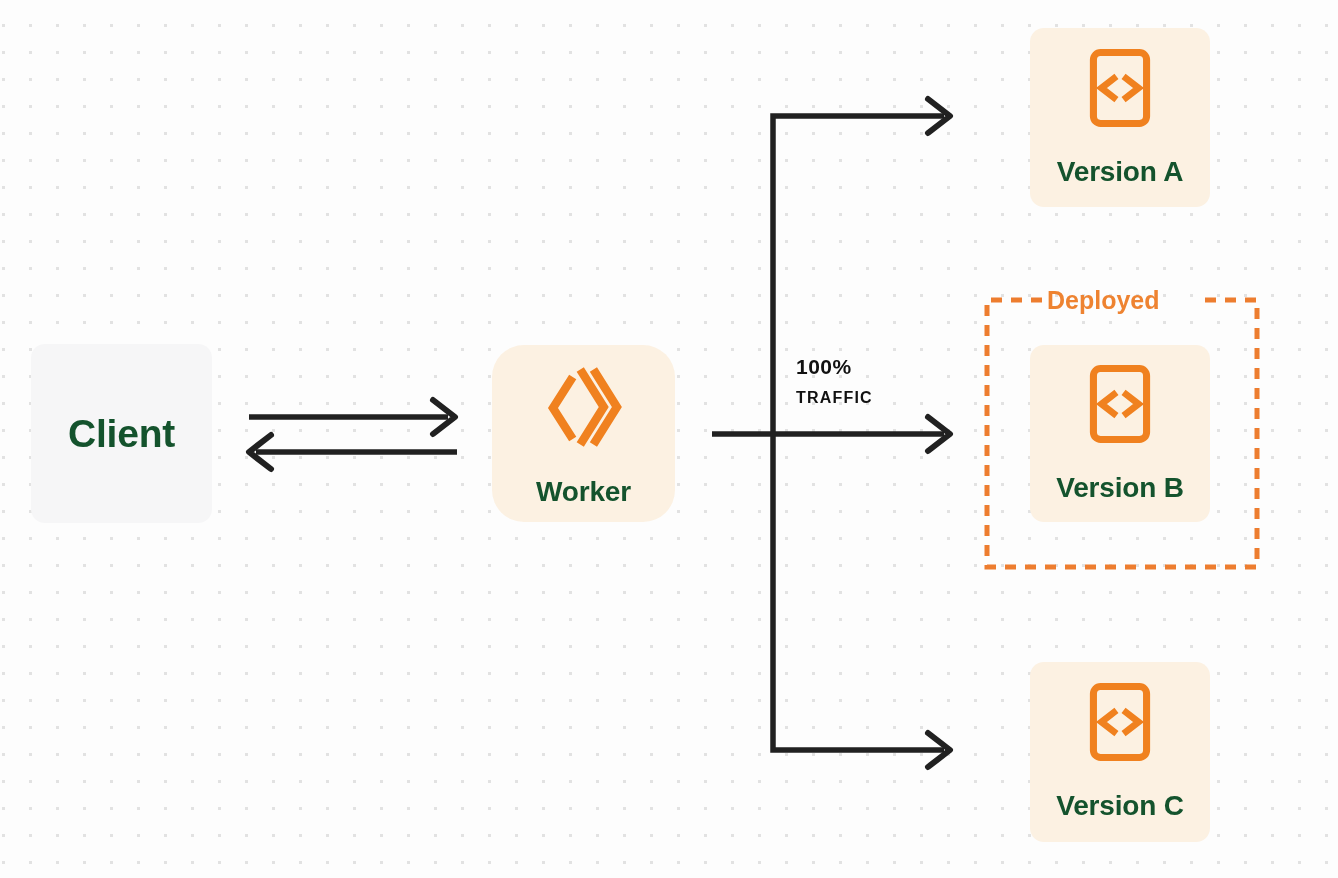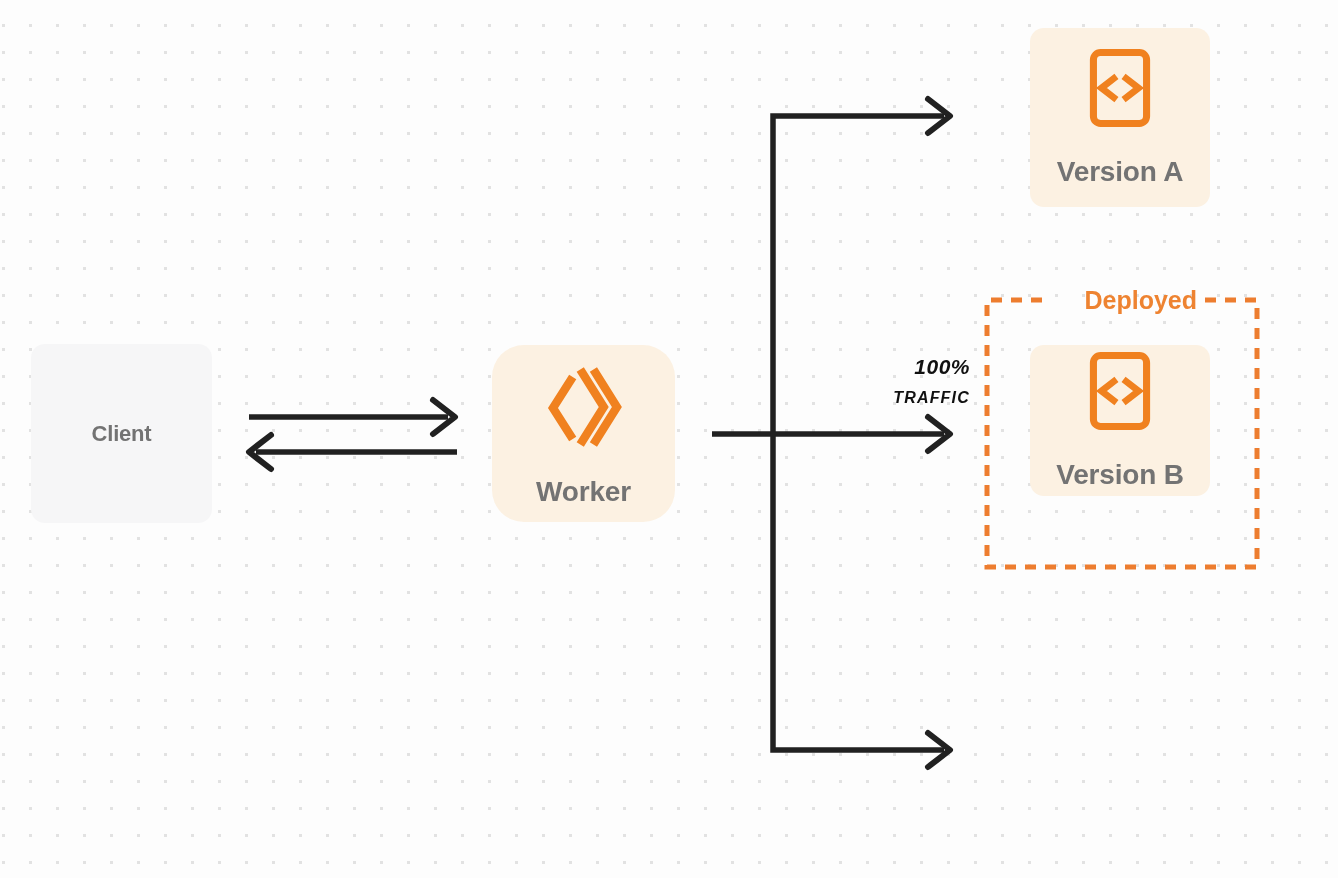--- a/index.html
+++ b/index.html
@@ -29,52 +29,51 @@
     display: flex;
     flex-direction: column;
     align-items: center;
     justify-content: center;
   }
   .node-gray { background: #f6f6f7; }
   .node-cream { background: #fcf1e2; }
   .node-label {
     font-size: 28px;
     font-weight: 700;
-    color: #737373;
+    color: #14532d;
     letter-spacing: -0.2px;
     white-space: nowrap;
   }
-  .client-box .node-label { font-size: 22px; }
+  .client-box .node-label { font-size: 39px; }
   .icon-wrap {
     display: flex;
     align-items: center;
     justify-content: center;
   }
   .worker-box .icon-wrap { margin-bottom: 22px; }
   .version-box .icon-wrap { margin-bottom: 28px; }
   .deployed-label {
     position: absolute;
     left: 1047px;
     top: 286px;
     width: 150px;
-    text-align: right;
+    text-align: left;
     font-size: 25px;
     font-weight: 700;
     color: #ee8331;
     white-space: nowrap;
   }
   .traffic-label {
     position: absolute;
-    left: 820px;
+    left: 796px;
     top: 352px;
     width: 150px;
-    text-align: right;
+    text-align: left;
     color: #111111;
     font-weight: 700;
-    font-style: italic;
   }
   .traffic-line1 {
     font-size: 21px;
     line-height: 30px;
     letter-spacing: 0.5px;
   }
   .traffic-line2 {
     font-size: 16px;
     line-height: 32px;
     letter-spacing: 1.2px;
@@ -127,31 +126,41 @@
     <div class="icon-wrap">
       <svg width="62" height="80" viewBox="0 0 70 90" fill="none" stroke="#f0811f" stroke-linejoin="miter">
         <rect x="5" y="5" width="60" height="80" rx="8" stroke-width="8"></rect>
         <path d="M 31 32 L 14 45 L 31 58" stroke-width="7.5"></path>
         <path d="M 39 32 L 56 45 L 39 58" stroke-width="7.5"></path>
       </svg>
     </div>
     <div class="node-label">Version A</div>
   </div>
 
-  <div class="node node-cream version-box" style="left:1030px; top:345px; width:180px; height:151px;">
+  <div class="node node-cream version-box" style="left:1030px; top:345px; width:180px; height:177px;">
     <div class="icon-wrap">
       <svg width="62" height="80" viewBox="0 0 70 90" fill="none" stroke="#f0811f" stroke-linejoin="miter">
         <rect x="5" y="5" width="60" height="80" rx="8" stroke-width="8"></rect>
         <path d="M 31 32 L 14 45 L 31 58" stroke-width="7.5"></path>
         <path d="M 39 32 L 56 45 L 39 58" stroke-width="7.5"></path>
       </svg>
     </div>
     <div class="node-label">Version B</div>
   </div>
 
+  <div class="node node-cream version-box" style="left:1030px; top:662px; width:180px; height:180px;">
+    <div class="icon-wrap">
+      <svg width="62" height="80" viewBox="0 0 70 90" fill="none" stroke="#f0811f" stroke-linejoin="miter">
+        <rect x="5" y="5" width="60" height="80" rx="8" stroke-width="8"></rect>
+        <path d="M 31 32 L 14 45 L 31 58" stroke-width="7.5"></path>
+        <path d="M 39 32 L 56 45 L 39 58" stroke-width="7.5"></path>
+      </svg>
+    </div>
+    <div class="node-label">Version C</div>
+  </div>
 
   <div class="deployed-label">Deployed</div>
 
   <div class="traffic-label">
     <div class="traffic-line1">100%</div>
     <div class="traffic-line2">TRAFFIC</div>
   </div>
 
 </div>
 

